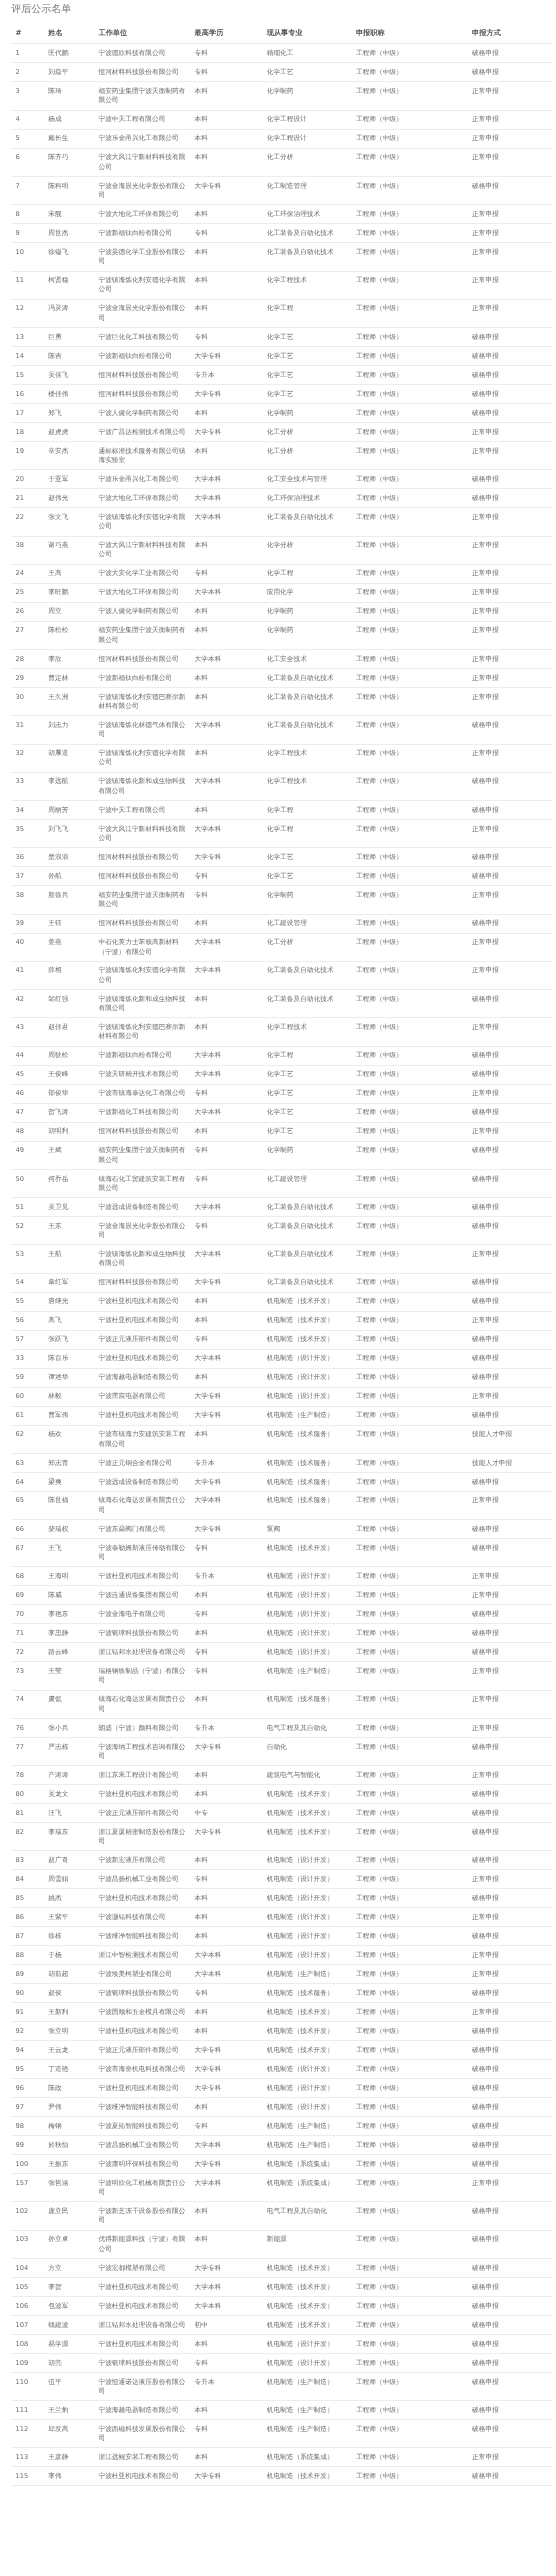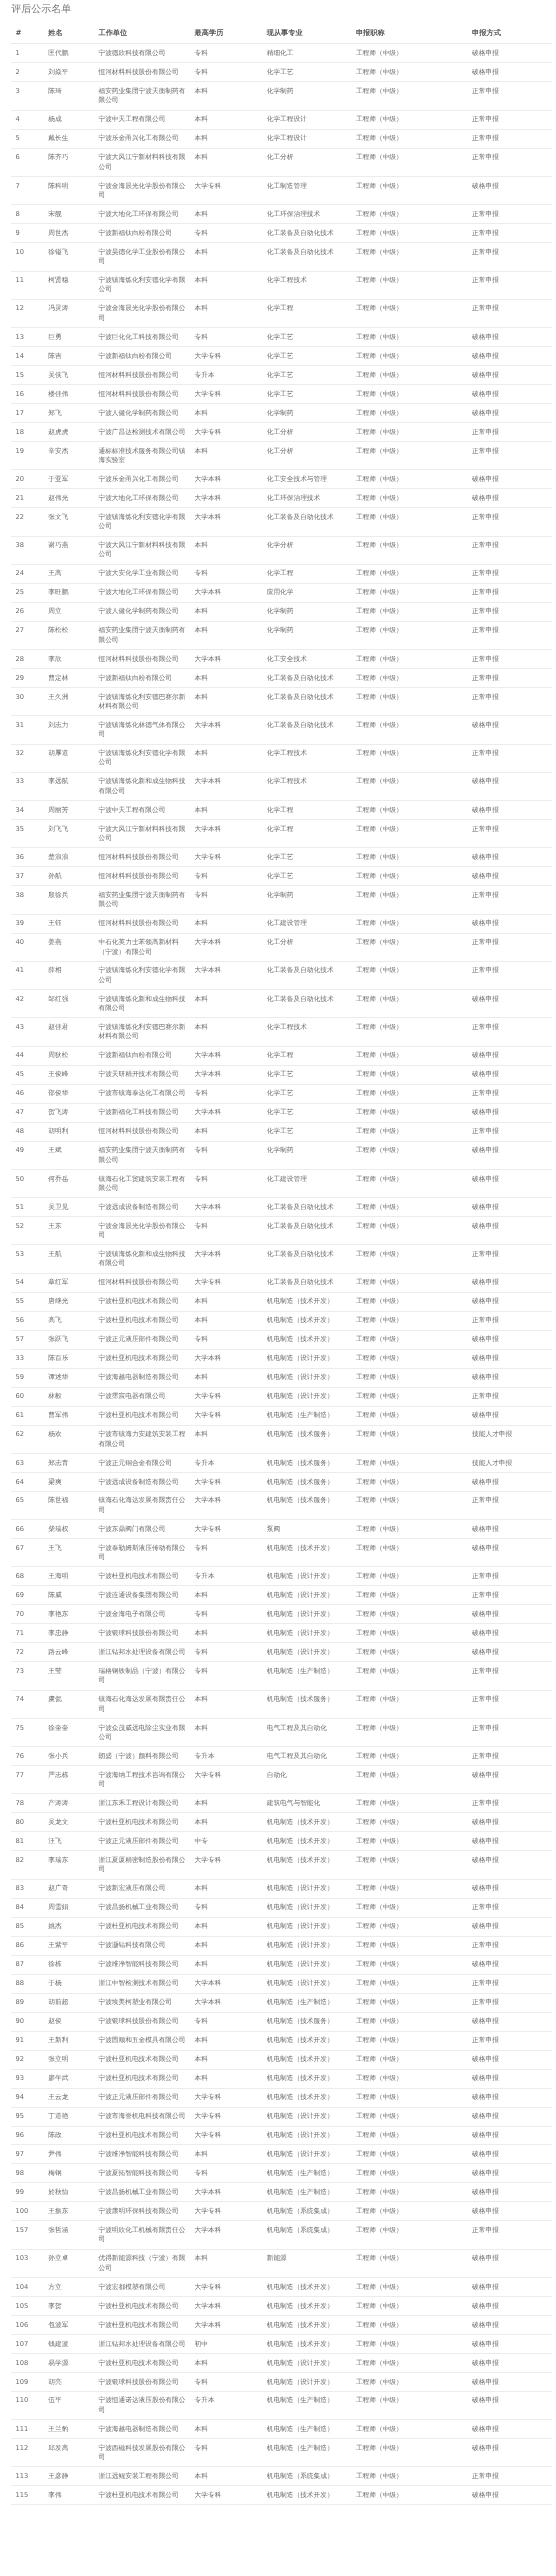--- a/index.html
+++ b/index.html
@@ -738,29 +738,20 @@
         <tr>
           <td>74</td>
           <td>虞侃</td>
           <td>镇海石化海达发展有限责任公司</td>
           <td>本科</td>
           <td>机电制造（技术服务）</td>
           <td>工程师（中级）</td>
           <td>正常申报</td>
         </tr>
         <tr>
-          <td>75</td>
-          <td>徐奎奎</td>
-          <td>宁波众茂威远电除尘实业有限公司</td>
-          <td>本科</td>
-          <td>电气工程及其自动化</td>
-          <td>工程师（中级）</td>
-          <td>正常申报</td>
-        </tr>
-        <tr>
           <td>76</td>
           <td>张小兵</td>
           <td>朗盛（宁波）颜料有限公司</td>
           <td>专升本</td>
           <td>电气工程及其自动化</td>
           <td>工程师（中级）</td>
           <td>正常申报</td>
         </tr>
         <tr>
           <td>77</td>
@@ -891,29 +882,20 @@
         <tr>
           <td>92</td>
           <td>张立明</td>
           <td>宁波杜亚机电技术有限公司</td>
           <td>本科</td>
           <td>机电制造（技术开发）</td>
           <td>工程师（中级）</td>
           <td>破格申报</td>
         </tr>
         <tr>
-          <td>93</td>
-          <td>廖午武</td>
-          <td>宁波杜亚机电技术有限公司</td>
-          <td>本科</td>
-          <td>机电制造（技术开发）</td>
-          <td>工程师（中级）</td>
-          <td>破格申报</td>
-        </tr>
-        <tr>
           <td>94</td>
           <td>王云龙</td>
           <td>宁波正元液压部件有限公司</td>
           <td>大学专科</td>
           <td>机电制造（技术开发）</td>
           <td>工程师（中级）</td>
           <td>破格申报</td>
         </tr>
         <tr>
           <td>95</td>
@@ -970,20 +952,29 @@
           <td>破格申报</td>
         </tr>
         <tr>
           <td>157</td>
           <td>张哲涵</td>
           <td>宁波明欣化工机械有限责任公司</td>
           <td>大学本科</td>
           <td>机电制造（系统集成）</td>
           <td>工程师（中级）</td>
           <td>正常申报</td>
+        </tr>
+        <tr>
+          <td>102</td>
+          <td>庞立民</td>
+          <td>宁波新芝冻干设备股份有限公司</td>
+          <td>本科</td>
+          <td>电气工程及其自动化</td>
+          <td>工程师（中级）</td>
+          <td>破格申报</td>
         </tr>
         <tr>
           <td>103</td>
           <td>孙立卓</td>
           <td>优得新能源科技（宁波）有限公司</td>
           <td>本科</td>
           <td>新能源</td>
           <td>工程师（中级）</td>
           <td>破格申报</td>
         </tr>

